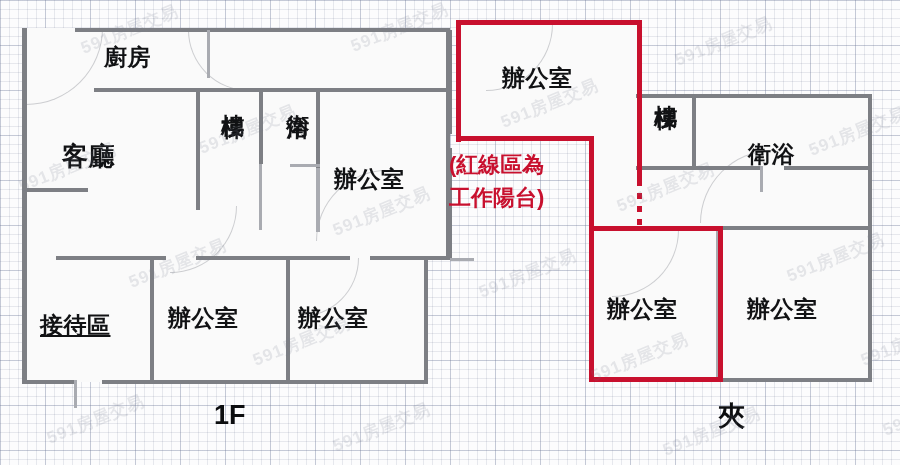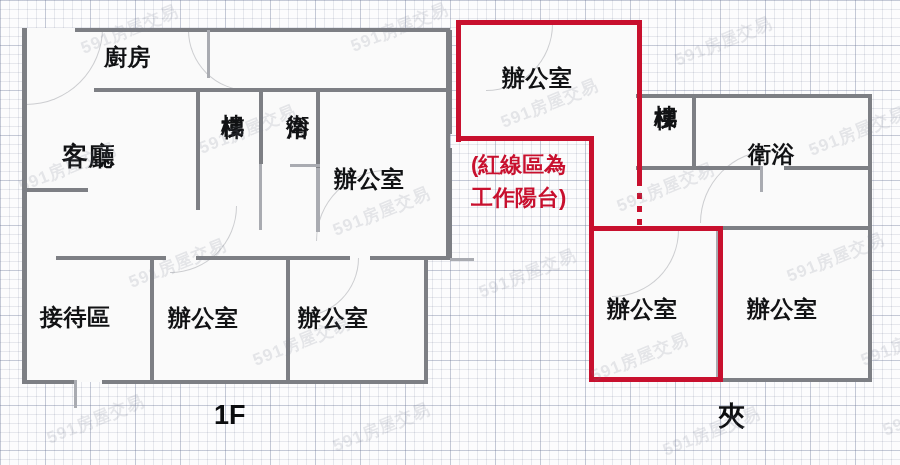--- a/index.html
+++ b/index.html
@@ -80,21 +80,20 @@
 
   .rednote {
     position: absolute;
     z-index: 11;
     color: #c8102e;
     font-weight: 700;
     font-size: 22px;
     line-height: 1.52;
     white-space: nowrap;
     letter-spacing: 0px;
-    margin-left: 22px;
   }
 
   
   .swing {
     position: absolute;
     z-index: 3;
     border: 1px solid rgba(150,152,158,0.45);
     border-radius: 50%;
     background: transparent;
   }
@@ -199,21 +198,21 @@
   <div class="redline" style="left:589px; top:226px; width:134px; height:5px;"></div>
   <div class="redline" style="left:589px; top:226px; width:5px;   height:156px;"></div>
   <div class="redline" style="left:718px; top:226px; width:5px;   height:156px;"></div>
   <div class="redline" style="left:589px; top:377px; width:134px; height:5px;"></div>
 
   <div class="label sz-room" style="left:104px; top:44px;">廚房</div>
   <div class="label sz-big" style="left:62px; top:141px;">客廳</div>
   <div class="label vert sz-room" style="left:219px; top:95px;">樓梯</div>
   <div class="label vert sz-room" style="left:284px; top:95px;">衛浴</div>
   <div class="label sz-room" style="left:334px; top:166px;">辦公室</div>
-  <div class="label sz-room" style="left:40px; top:304px;">接待區</div>
+  <div class="label sz-room" style="left:40px; top:312px;text-decoration:underline;">接待區</div>
   <div class="label sz-room" style="left:168px; top:305px;">辦公室</div>
   <div class="label sz-room" style="left:298px; top:305px;">辦公室</div>
 
   <div class="label sz-room" style="left:502px; top:65px;">辦公室</div>
   <div class="label vert sz-room" style="left:652px; top:86px;">樓梯</div>
   <div class="label sz-room" style="left:748px; top:141px;">衛浴</div>
   <div class="label sz-room" style="left:607px; top:296px;">辦公室</div>
   <div class="label sz-room" style="left:747px; top:296px;">辦公室</div>
 
   <div class="rednote" style="left:449px; top:148px;">

